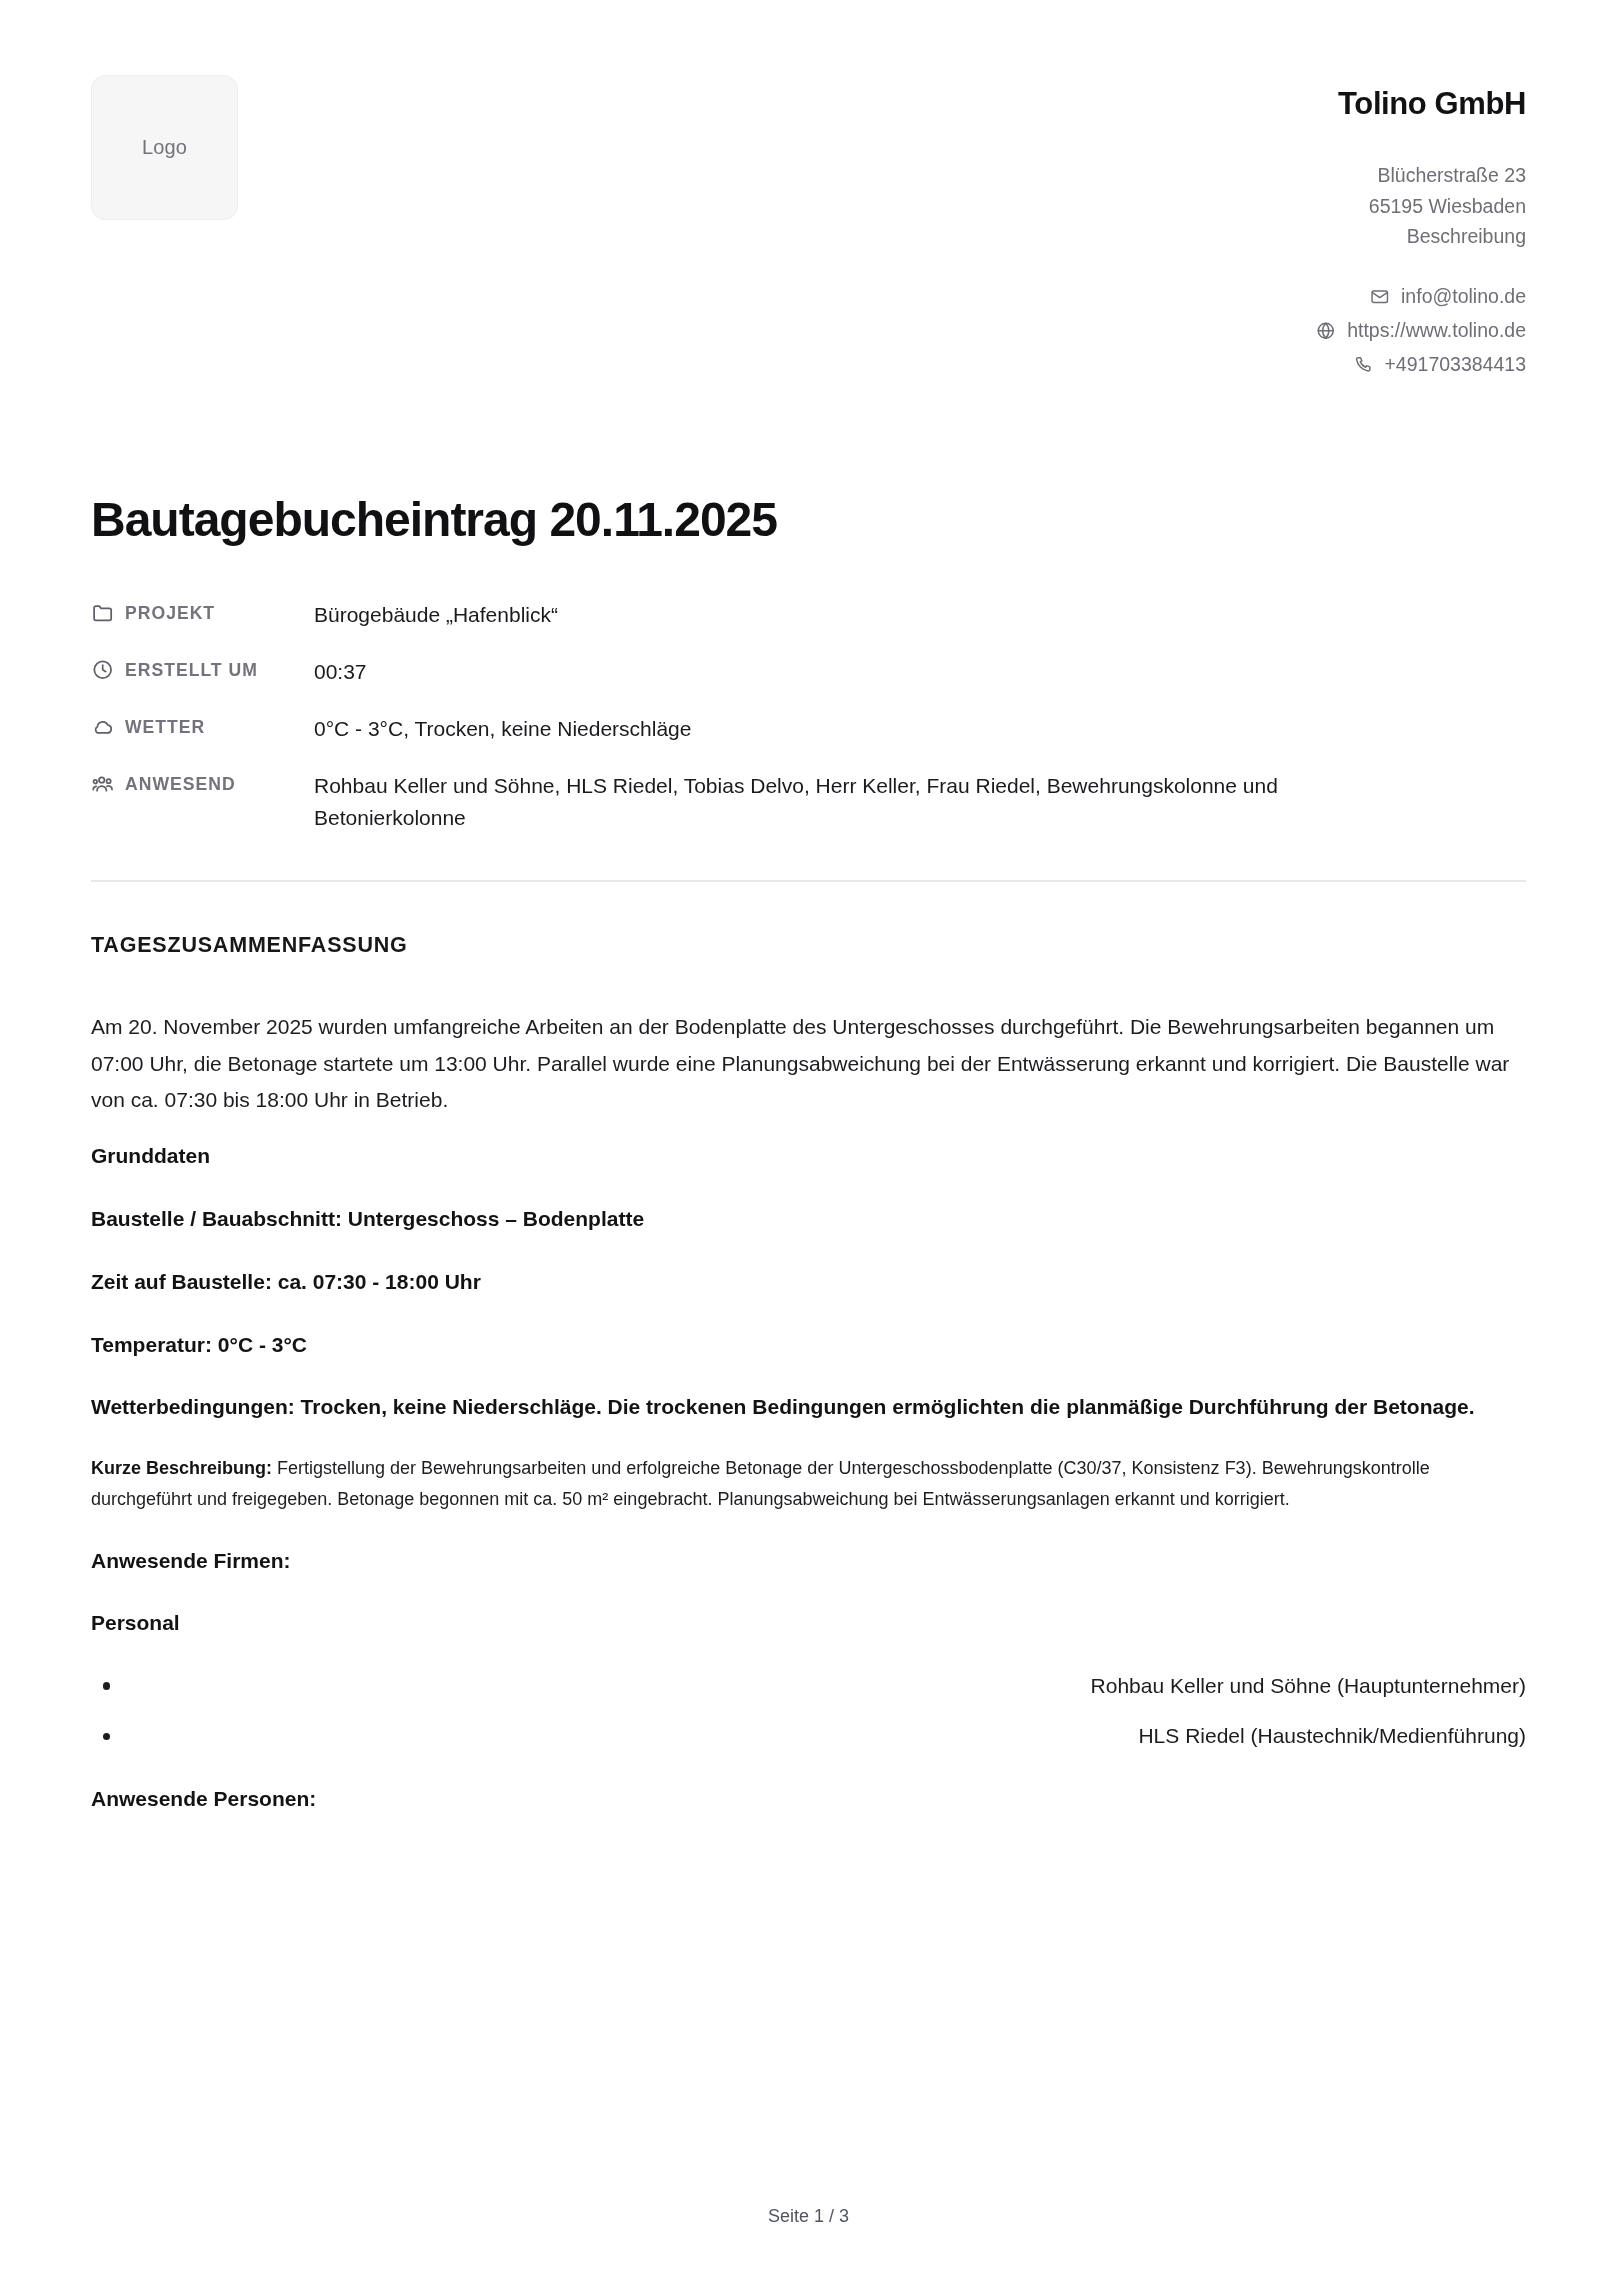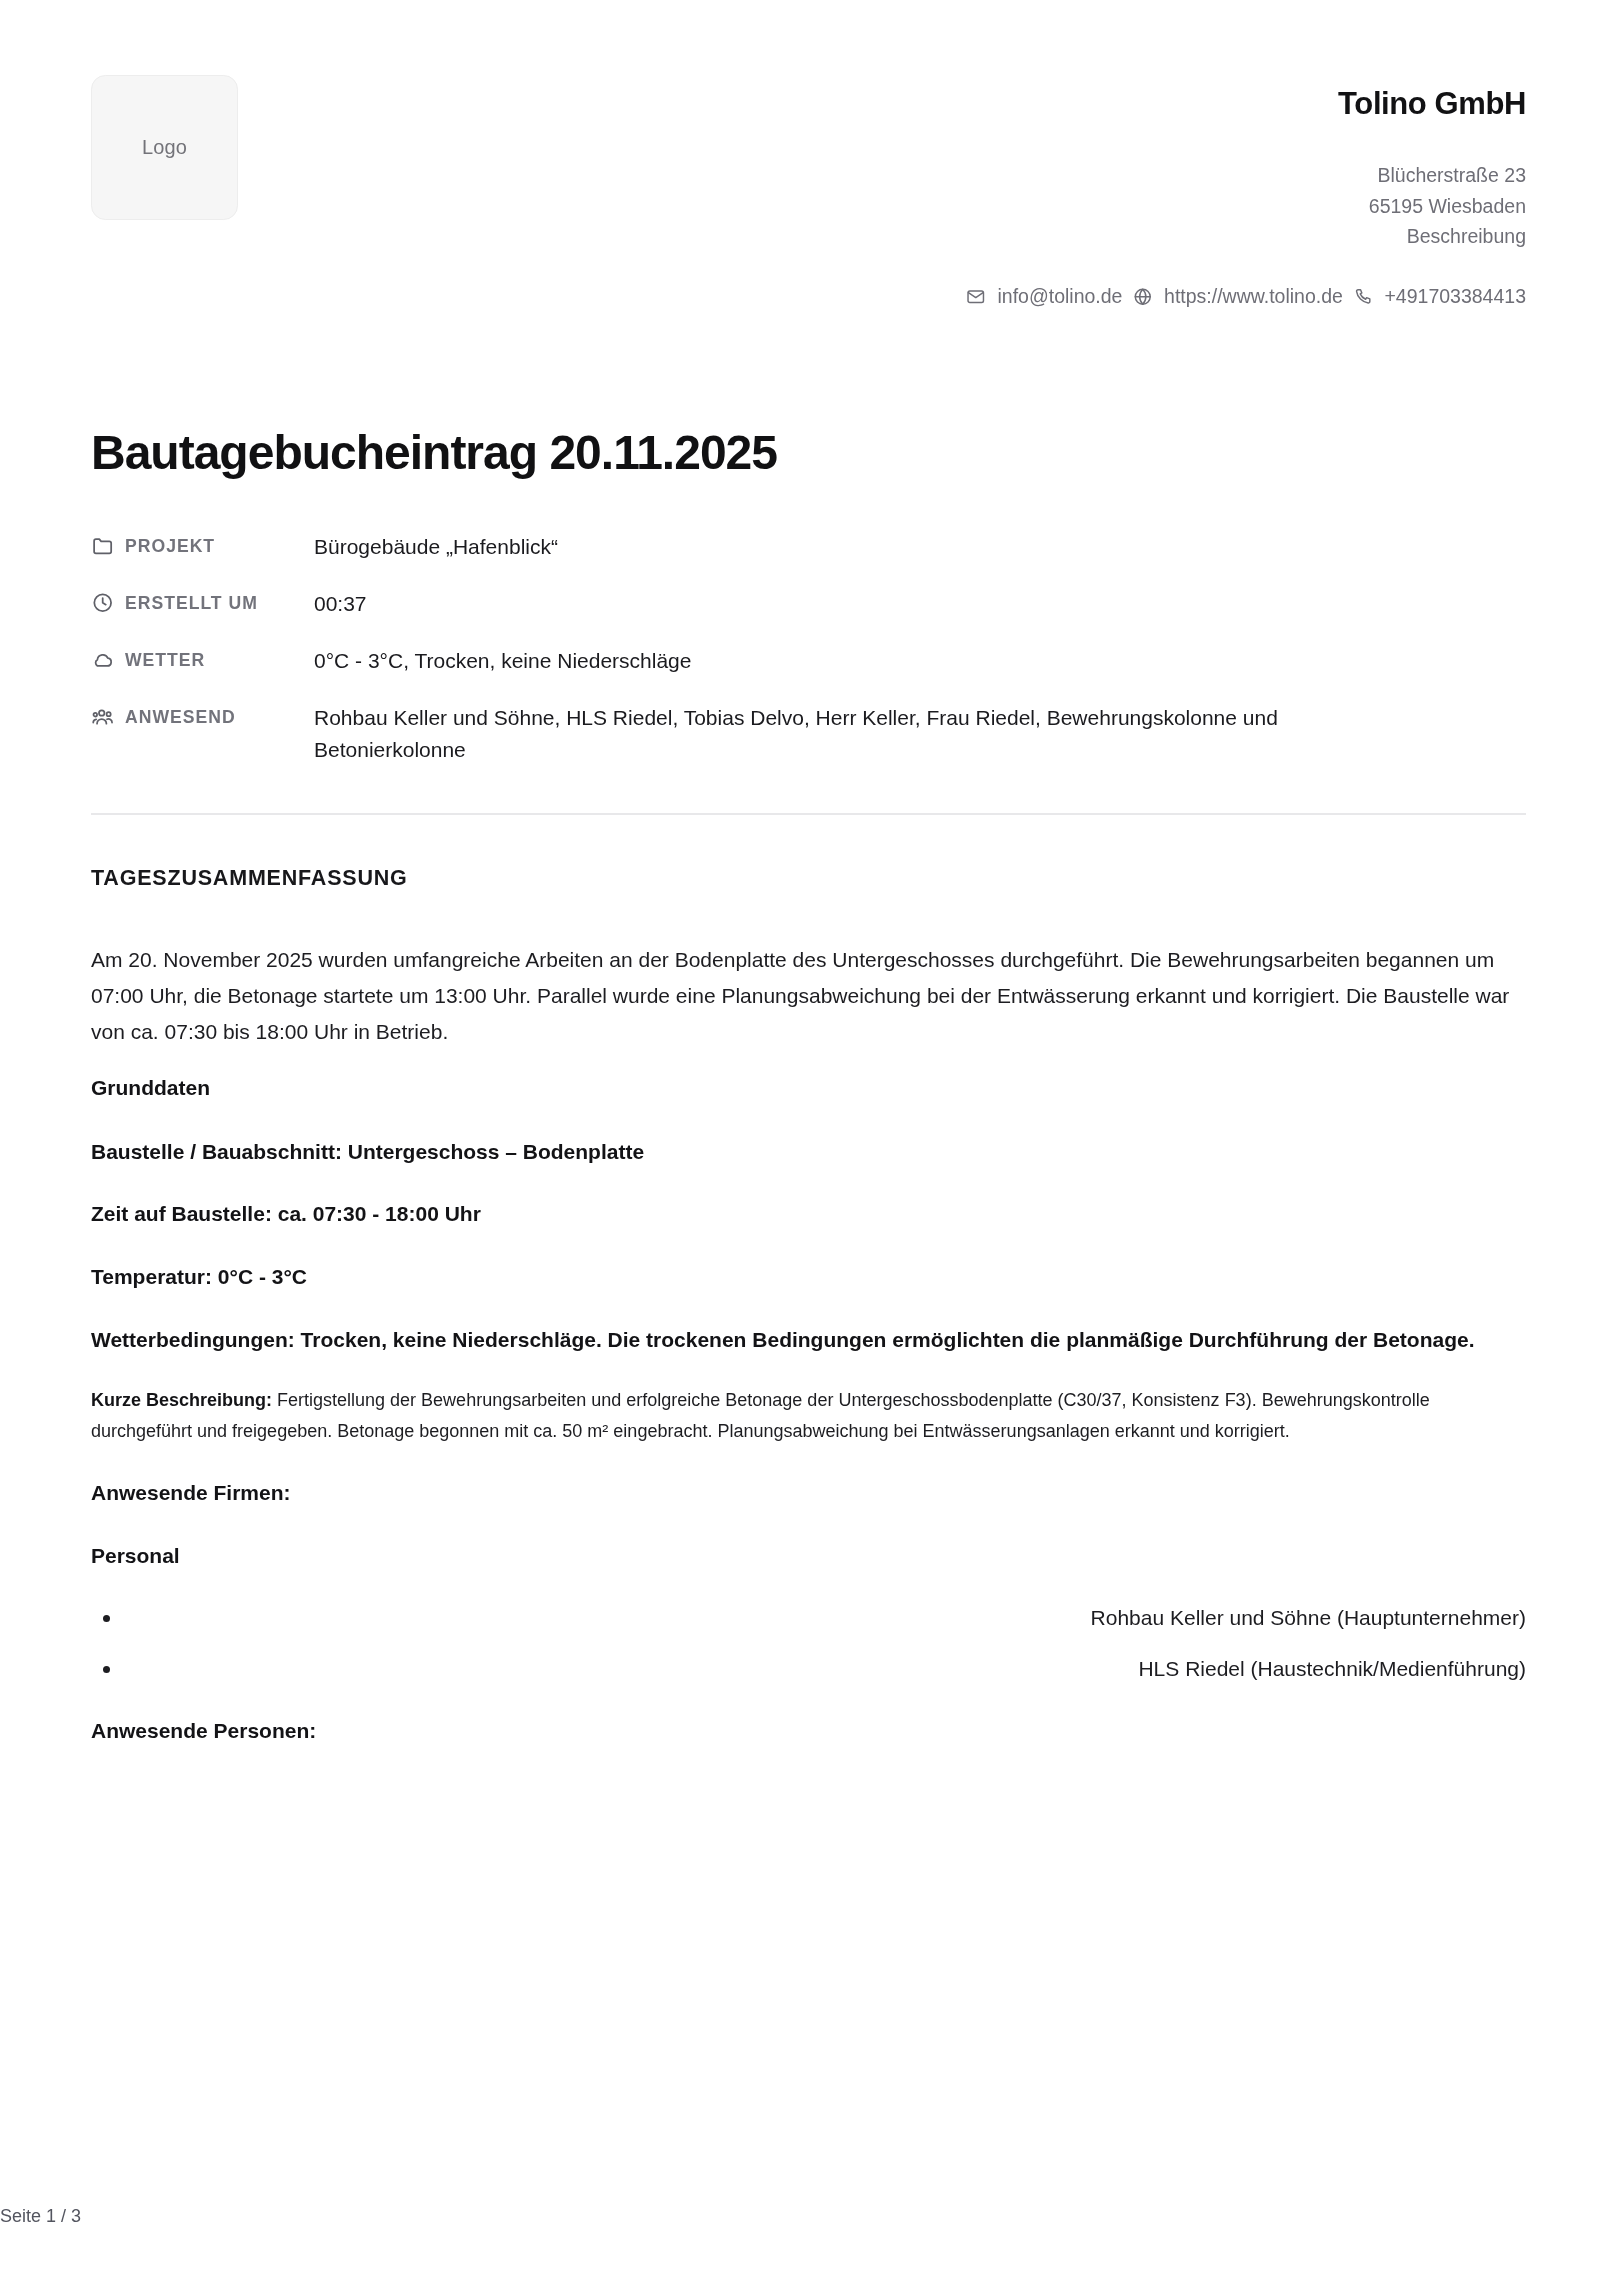--- a/index.html
+++ b/index.html
@@ -61,21 +61,21 @@
   }
   .address-lines {
     margin-top: 39px;
     font-size: 19.5px;
     line-height: 1.58;
     color: #6e6e76;
   }
   .contact-lines {
     margin-top: 33px;
     display: flex;
-    flex-direction: row;
+    flex-direction: column;
     align-items: flex-end;
     gap: 10.4px;
     font-size: 19.5px;
     color: #6e6e76;
   }
   .contact-row {
     display: flex;
     align-items: center;
     justify-content: flex-end;
     gap: 11.7px;
@@ -196,20 +196,21 @@
     border-radius: 50%;
     background: #1d1d21;
   }
 
   
   .page-footer {
     position: absolute;
     left: 0;
     right: 0;
     bottom: 57px;
+    text-align: center;
     font-size: 18px;
     color: #53555f;
   }
 </style>
 </head>
 <body>
 
 <div class="page">
 
   <div class="doc-header">

